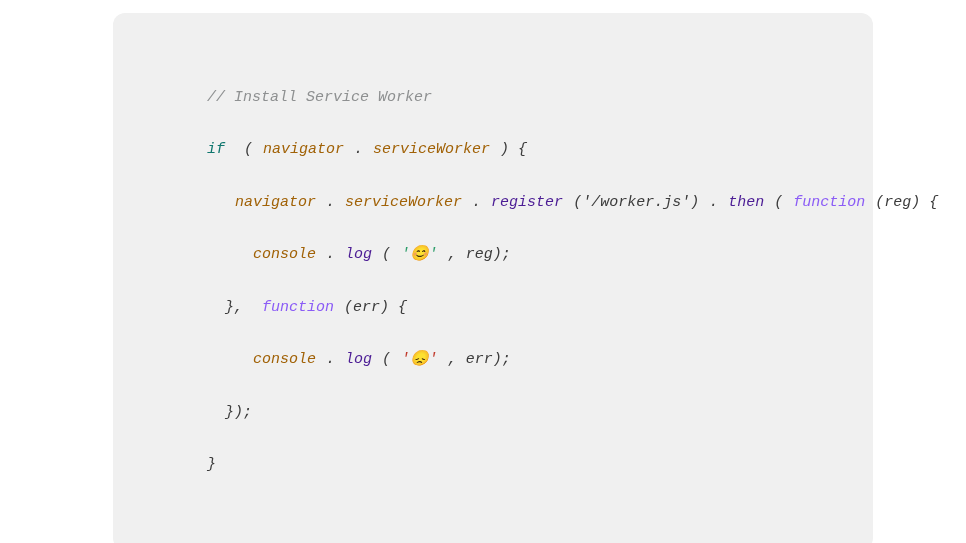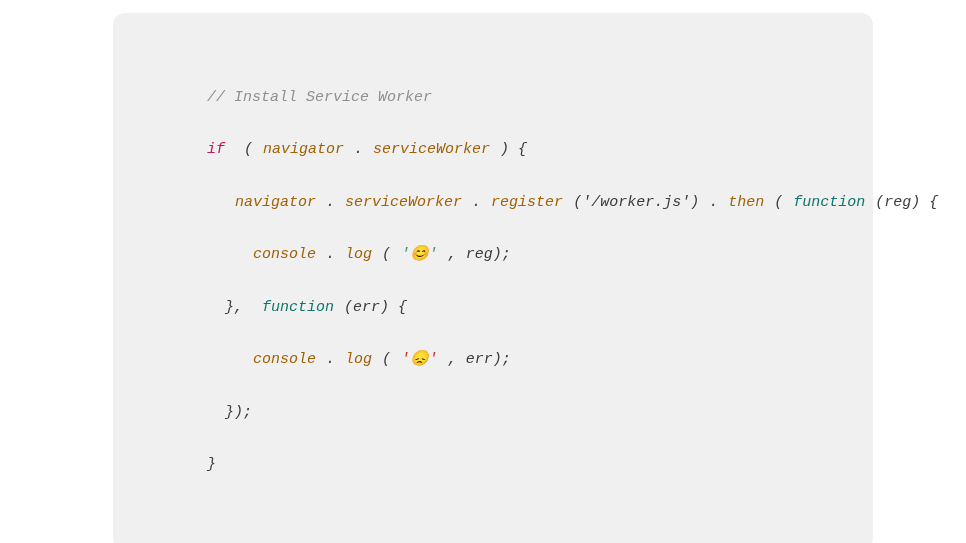--- a/index.html
+++ b/index.html
@@ -28,24 +28,24 @@
     }
 
     .code-block {
       font-family: 'Menlo', 'Monaco', 'Courier New', monospace;
       font-size: 15px;
       line-height: 1.75;
       white-space: pre;
     }
 
     .c-comment   { color: #8e9091; }
-    .c-keyword   { color: #be185d; }
+    .c-keyword   { color: #0f766e; }
     .c-plain     { color: #3c3c3c; }
-    .c-method    { color: #a16207; }
-    .c-func      { color: #0f766e; }
+    .c-method    { color: #4c1d95; }
+    .c-func      { color: #8b5cf6; }
     .c-dot       { color: #3c3c3c; }
     .c-obj       { color: #a16207; }
     .c-emoji     { color: #2e9e6b; }
     .c-emoji-sad { color: #c0392b; }
   </style>
 </head>
 <body>
 
 <div class="code-card">
   <div class="code-block">

